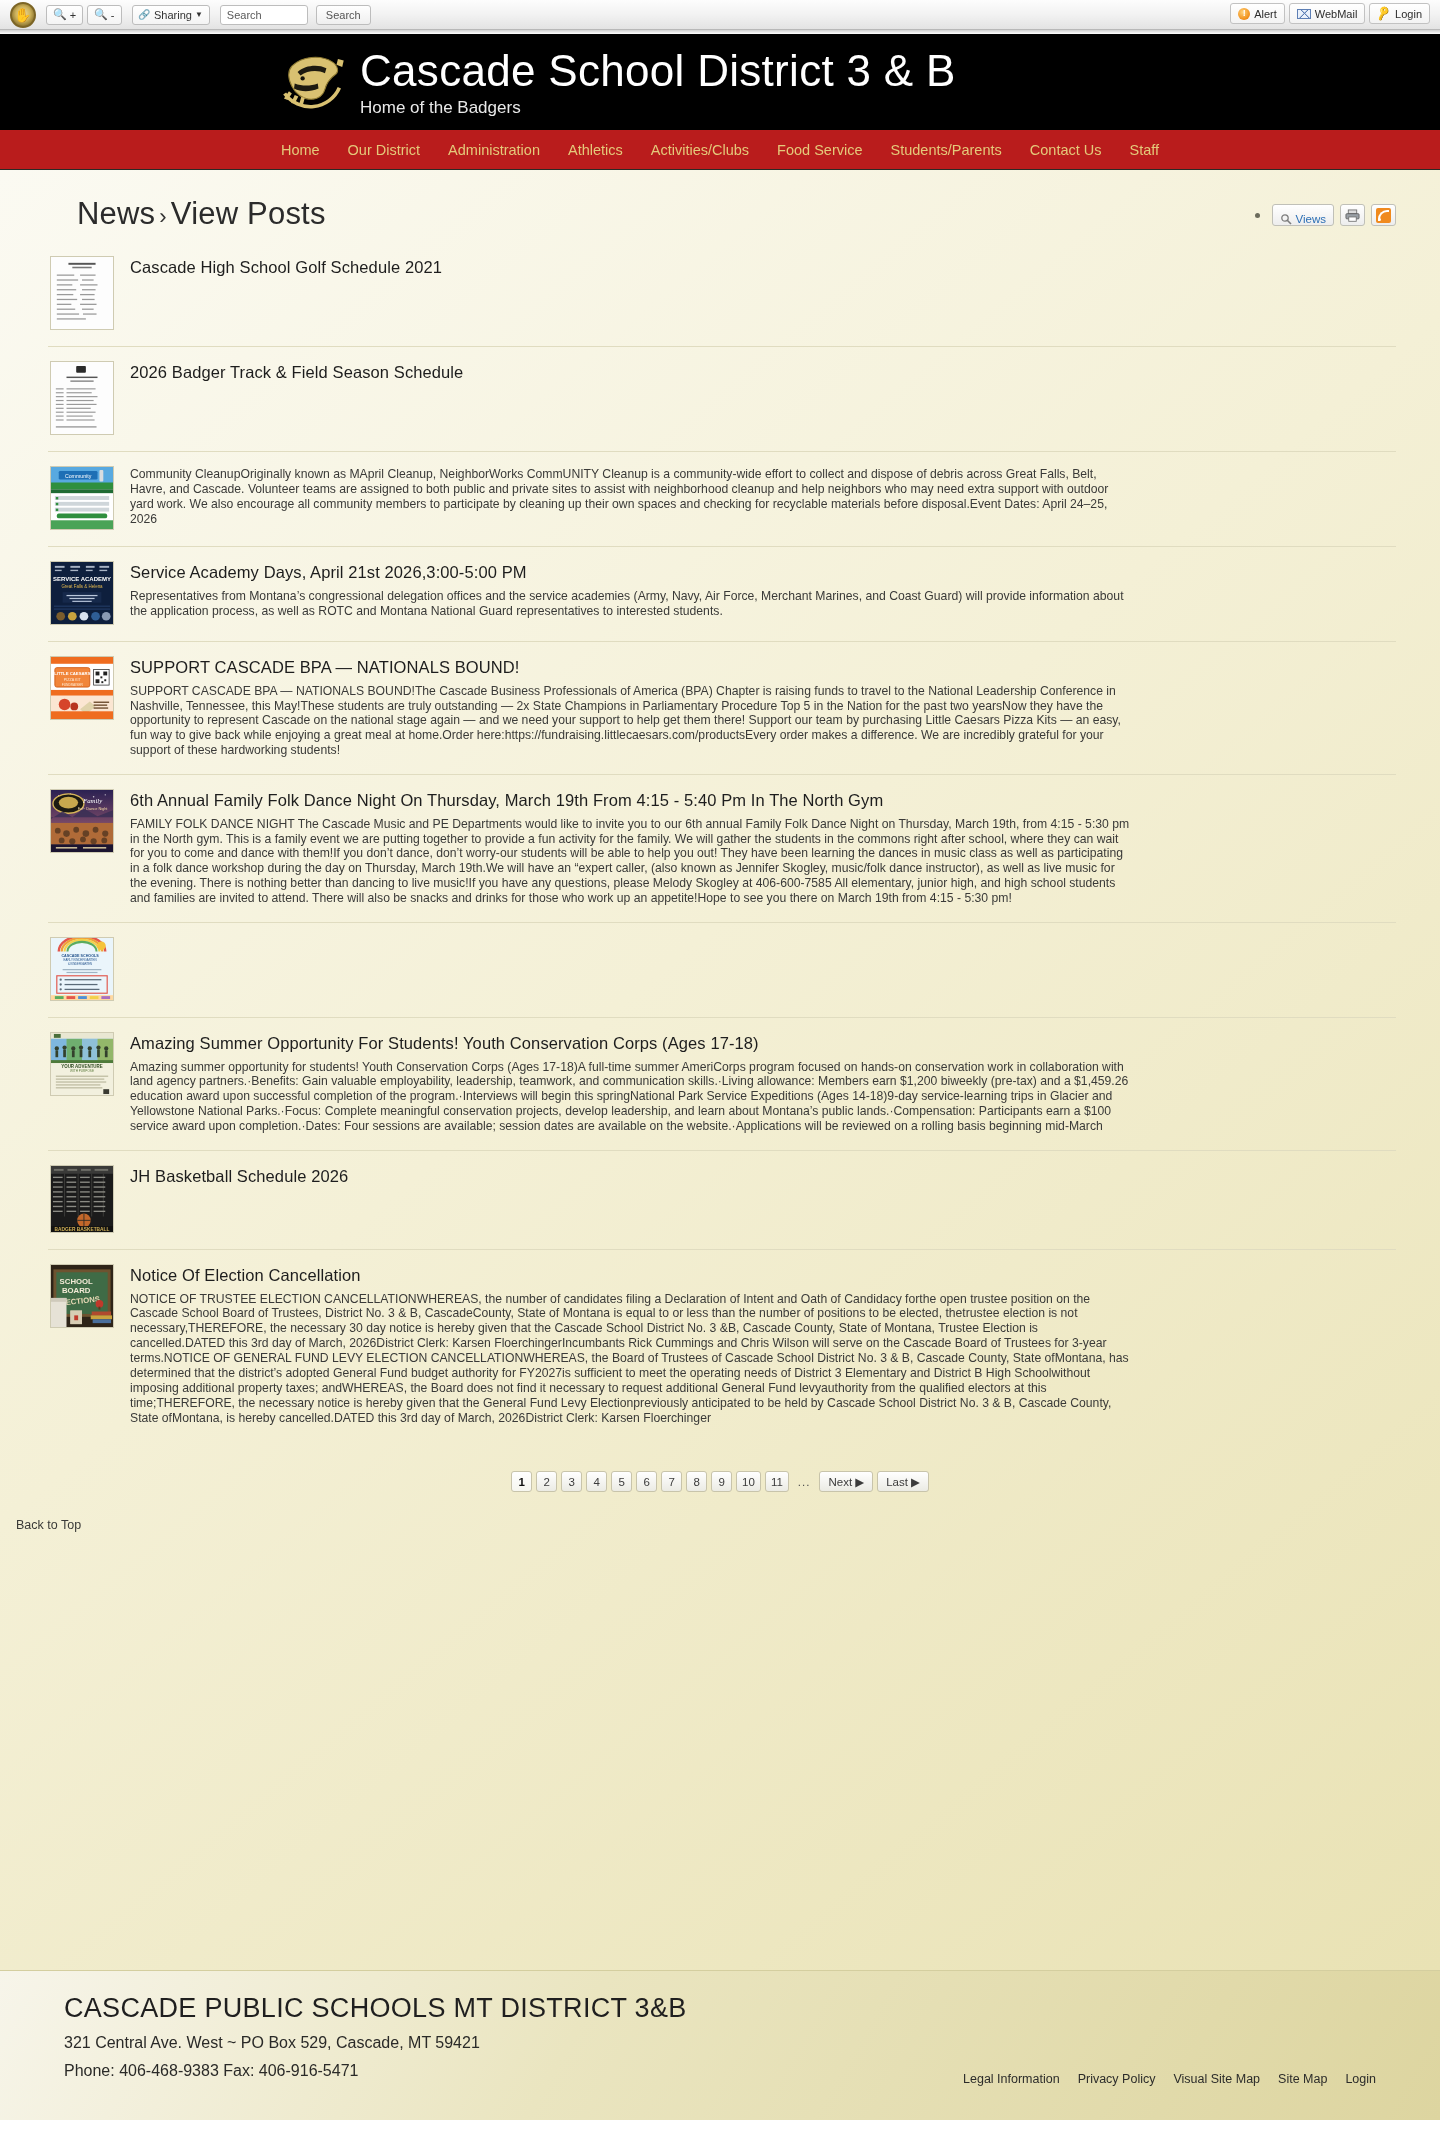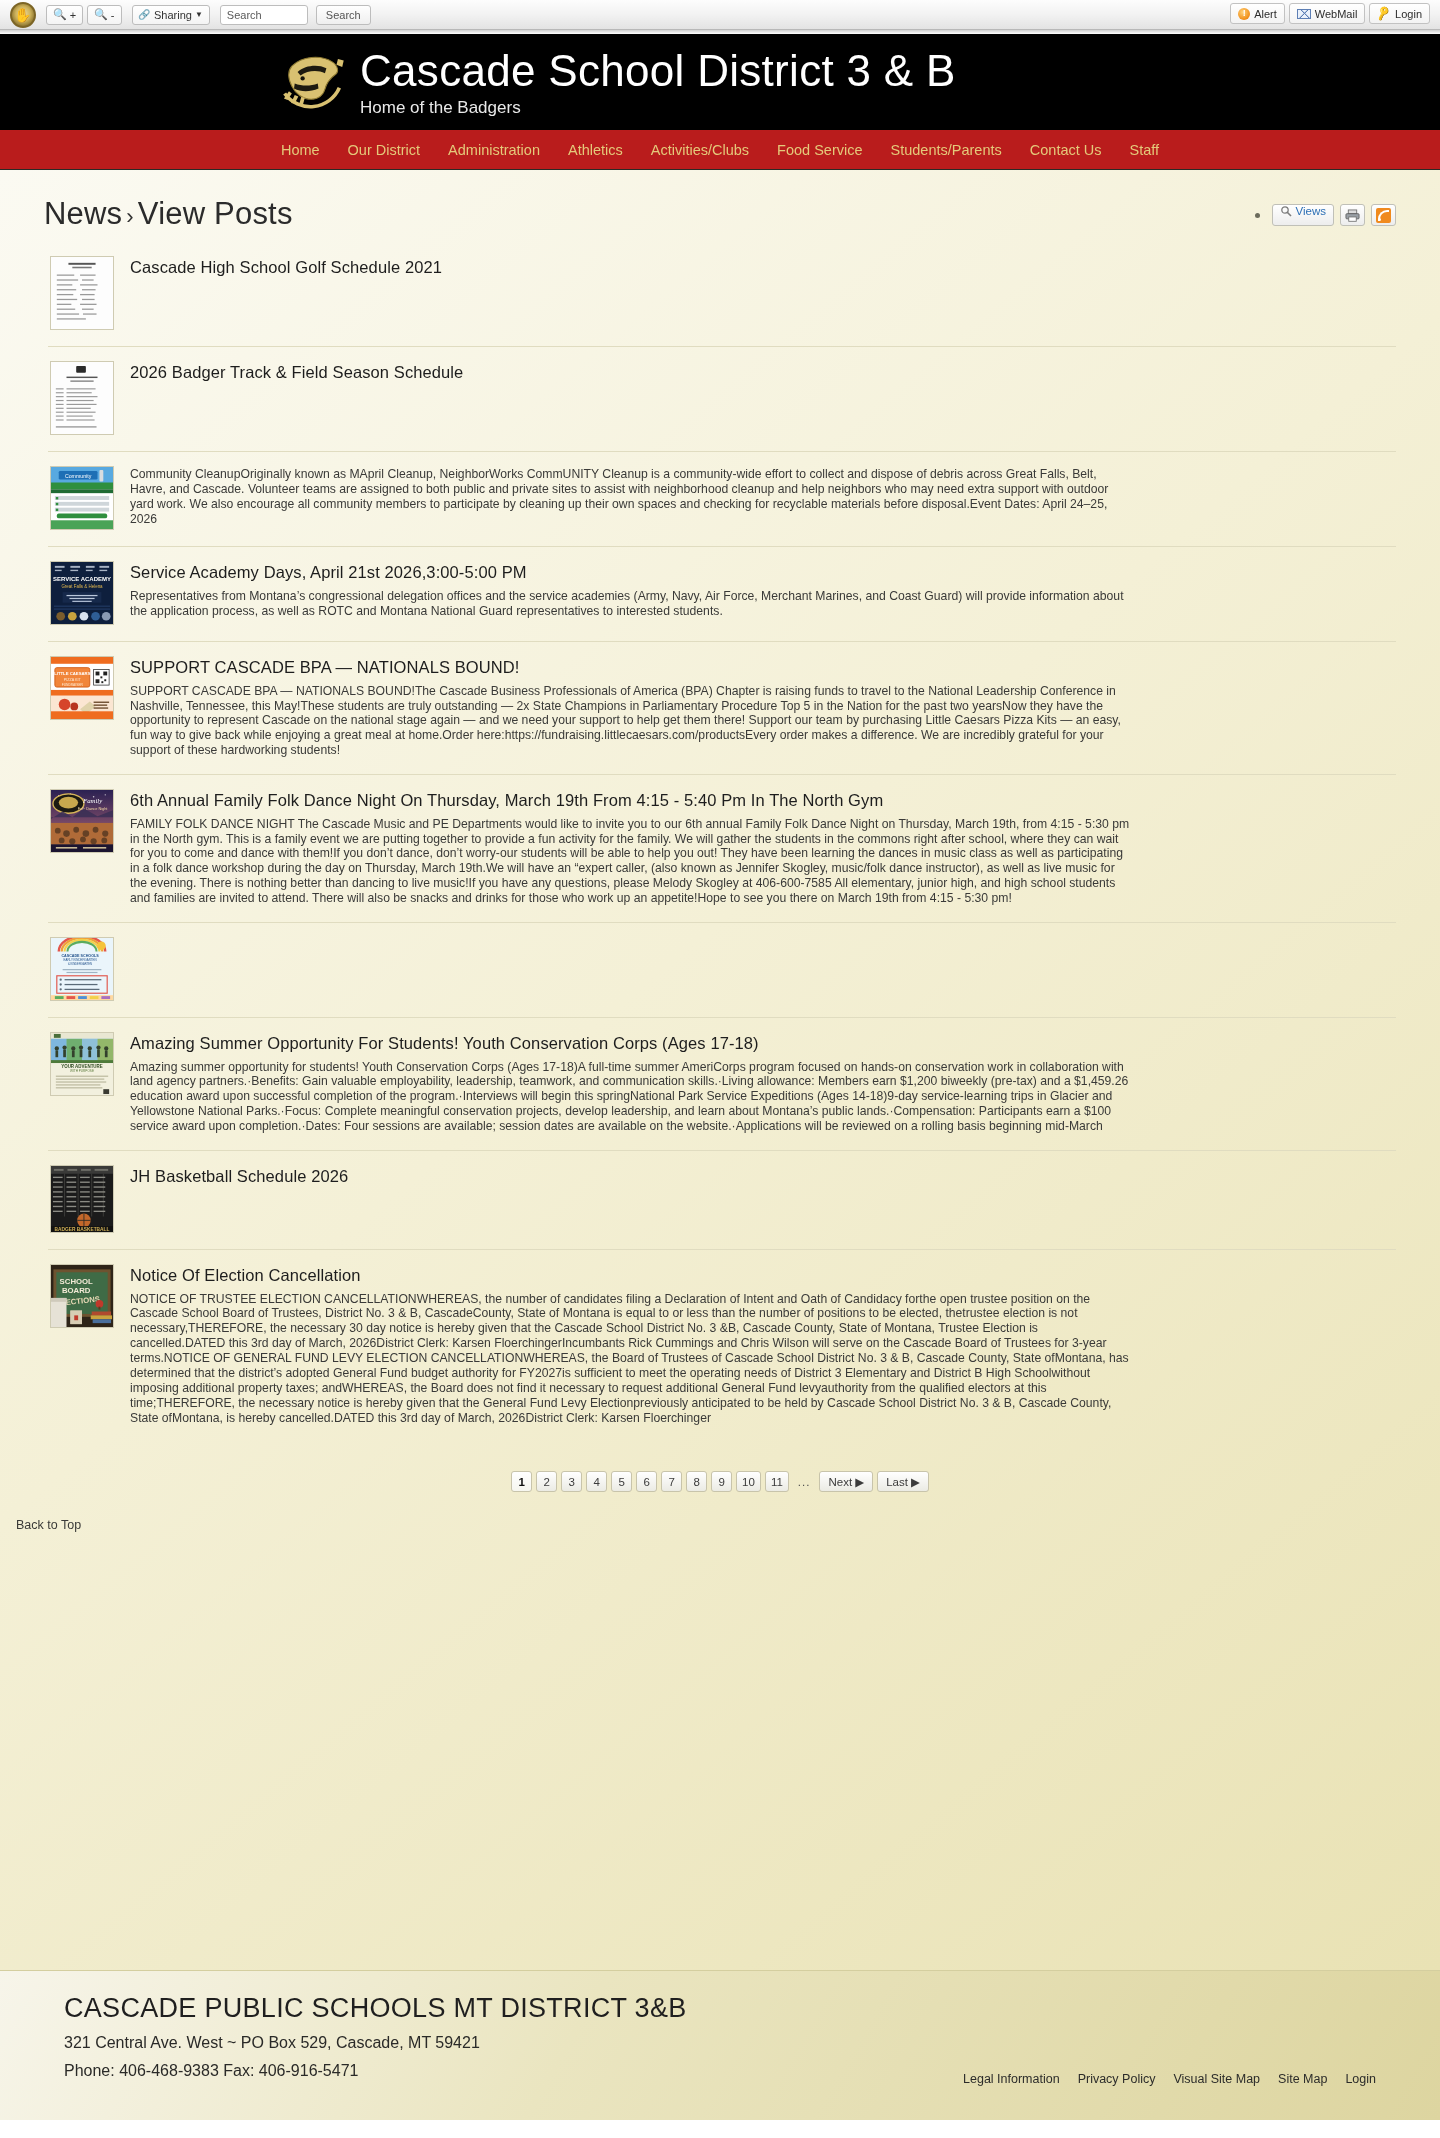--- a/index.html
+++ b/index.html
@@ -116,33 +116,33 @@
 
   
   .page{
     background:linear-gradient(140deg,#fbfaf2 0%, #f4f0d6 45%, #e9e2b4 100%);
     padding:0 0 28px 0;
     position:relative;
     min-height:1800px;
   }
   .titlerow{
     display:flex;align-items:flex-start;justify-content:space-between;
-    padding:26px 44px 10px 44px;
+    padding:26px 44px 10px 77px;
   }
   .pagetitle{
     font-size:31px;font-weight:400;color:#2b2b2b;letter-spacing:.2px;
   }
   .pagetitle .sep{ font-size:22px; color:#333; padding:0 4px; }
   .toolbar{ display:flex;align-items:center;gap:6px;margin-top:8px; }
   .tb-dot{width:5px;height:5px;border-radius:50%;background:#6b6b5c;margin-right:6px;}
   .tb-btn{
     height:22px;
     background:linear-gradient(to bottom,#ffffff 0%,#ededed 100%);
     border:1px solid #c0c0b8;border-radius:3px;
-    display:inline-flex;align-items:flex-start;gap:4px;
+    display:inline-flex;align-items:flex-end;gap:4px;
     padding:0 7px;font-size:11.5px;color:#2c6fb5;cursor:pointer;
   }
   .tb-icon{
     height:22px;width:25px;
     background:linear-gradient(to bottom,#ffffff 0%,#ededed 100%);
     border:1px solid #c0c0b8;border-radius:3px;
     display:inline-flex;align-items:center;justify-content:center;cursor:pointer;
   }
   .ic-gear{width:12px;height:12px;}
   .ic-print{width:15px;height:13px;}

